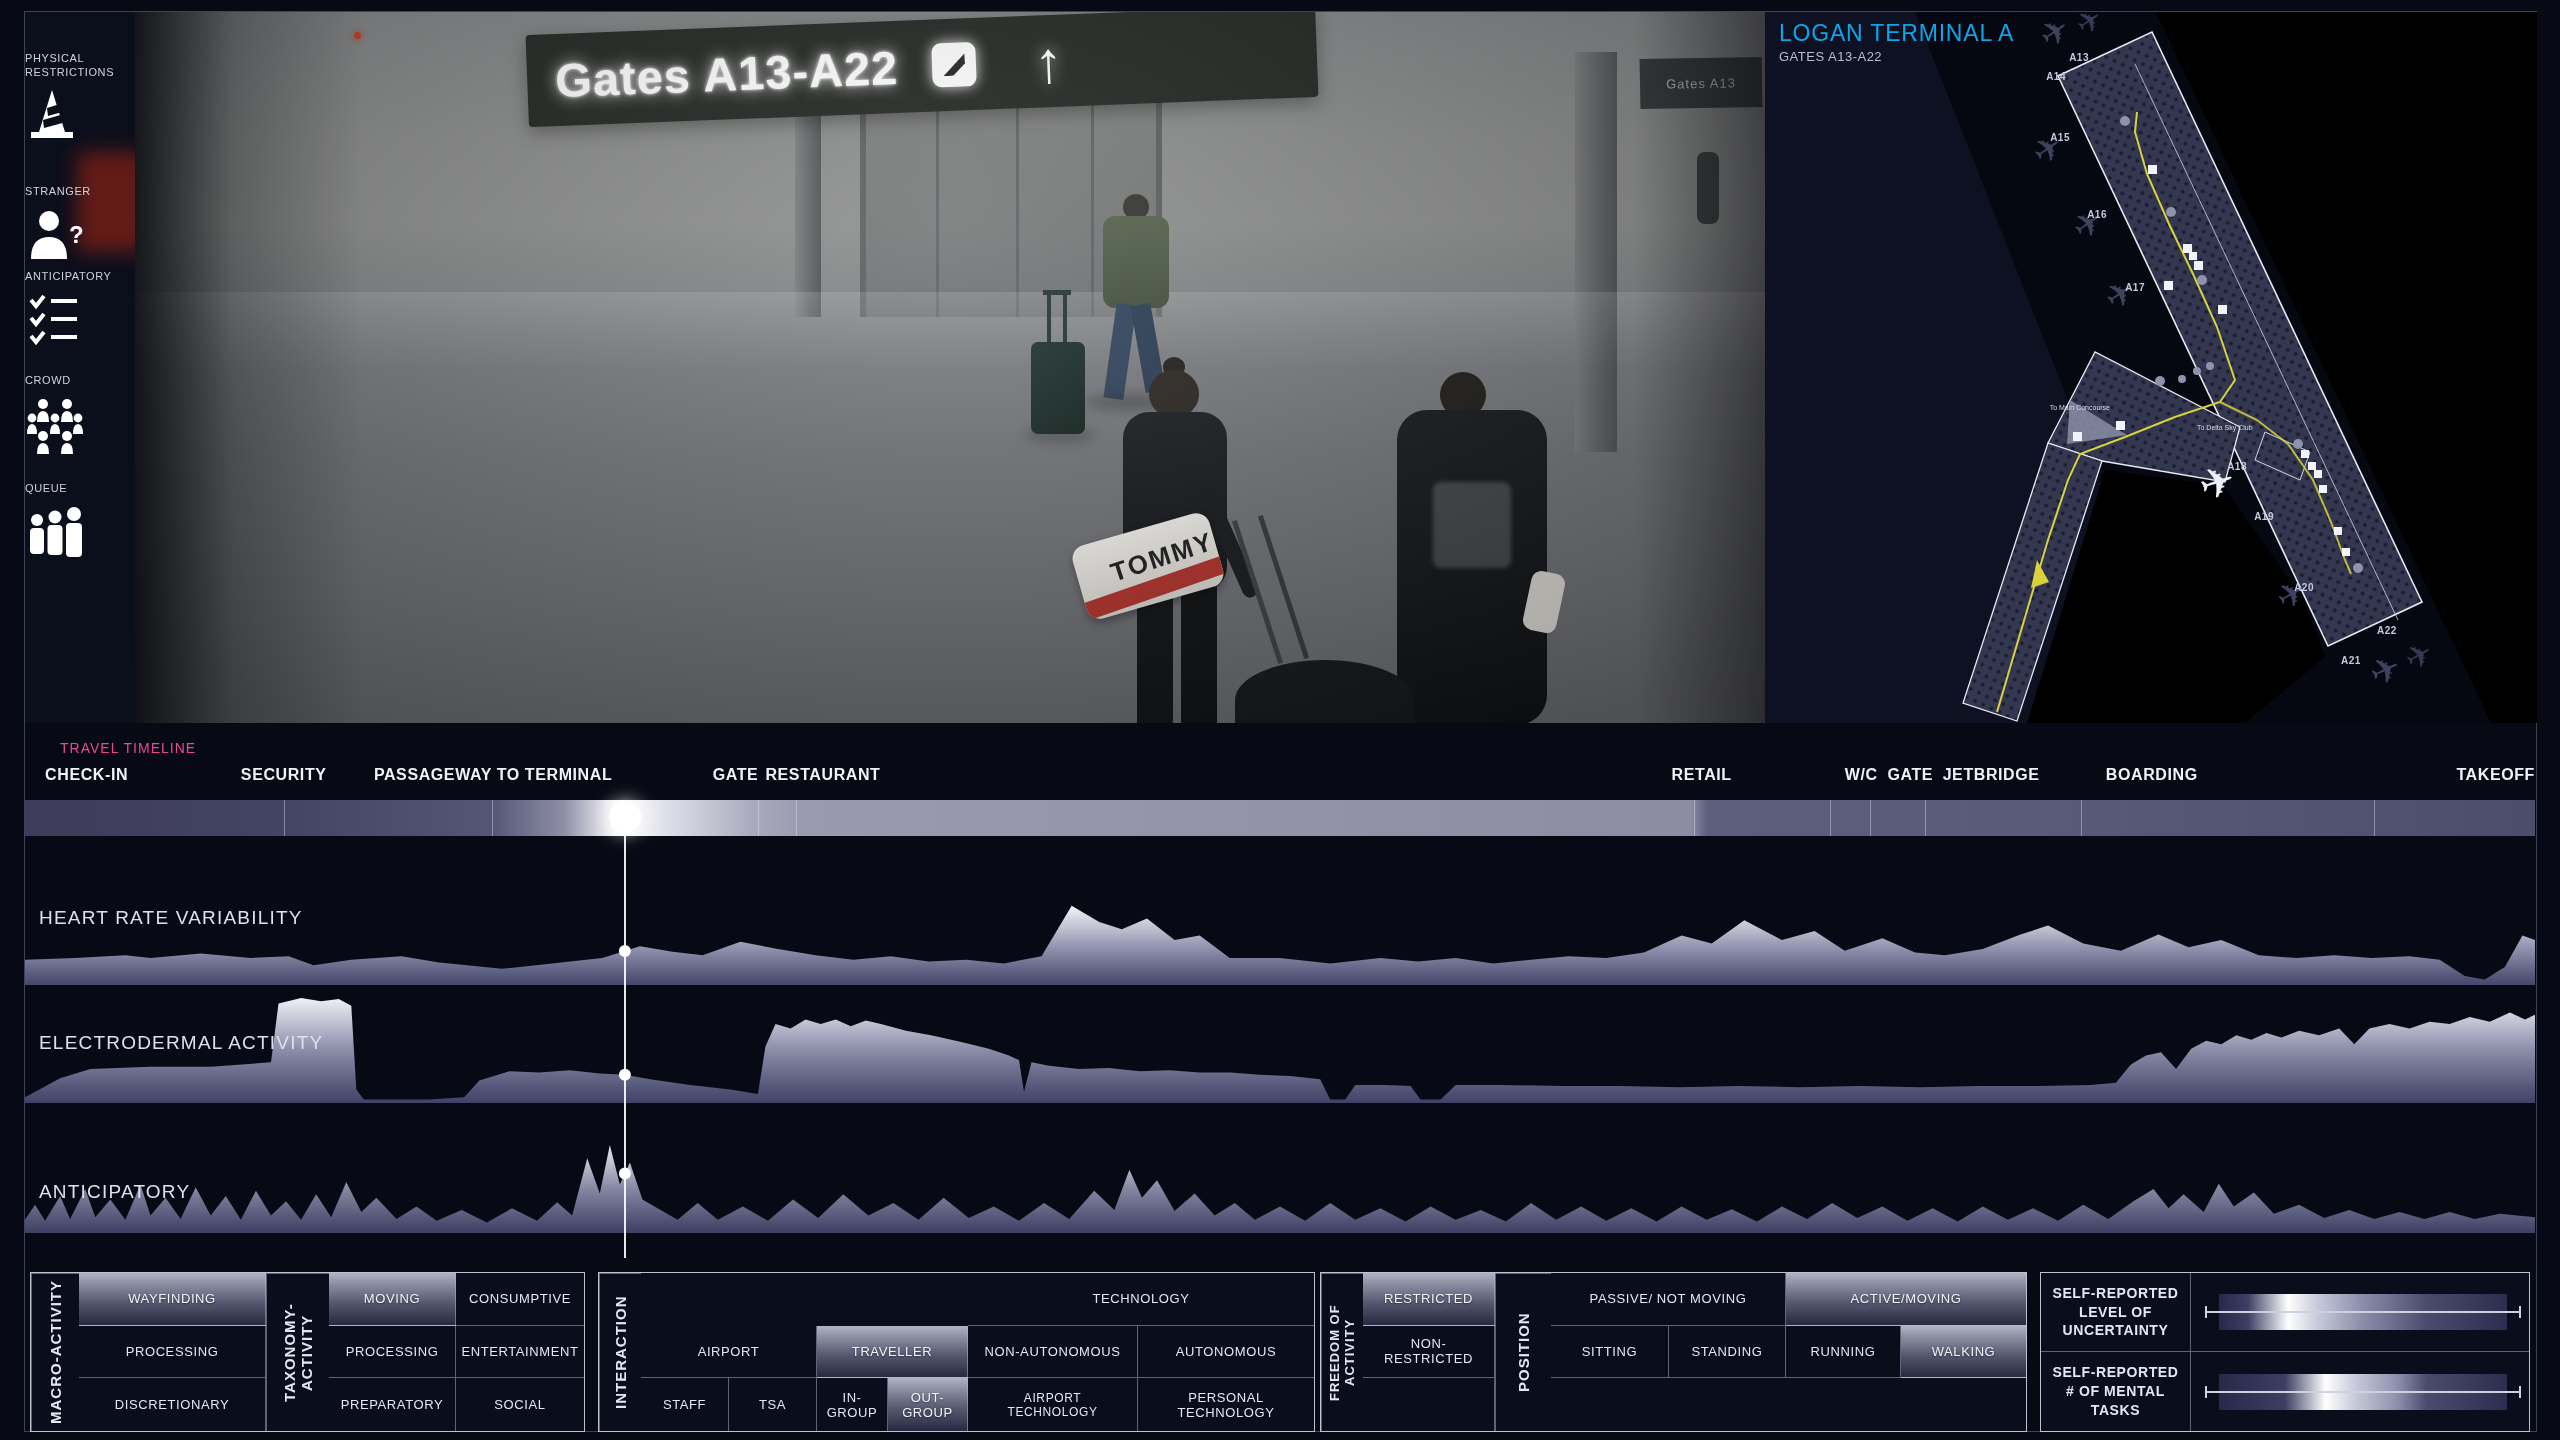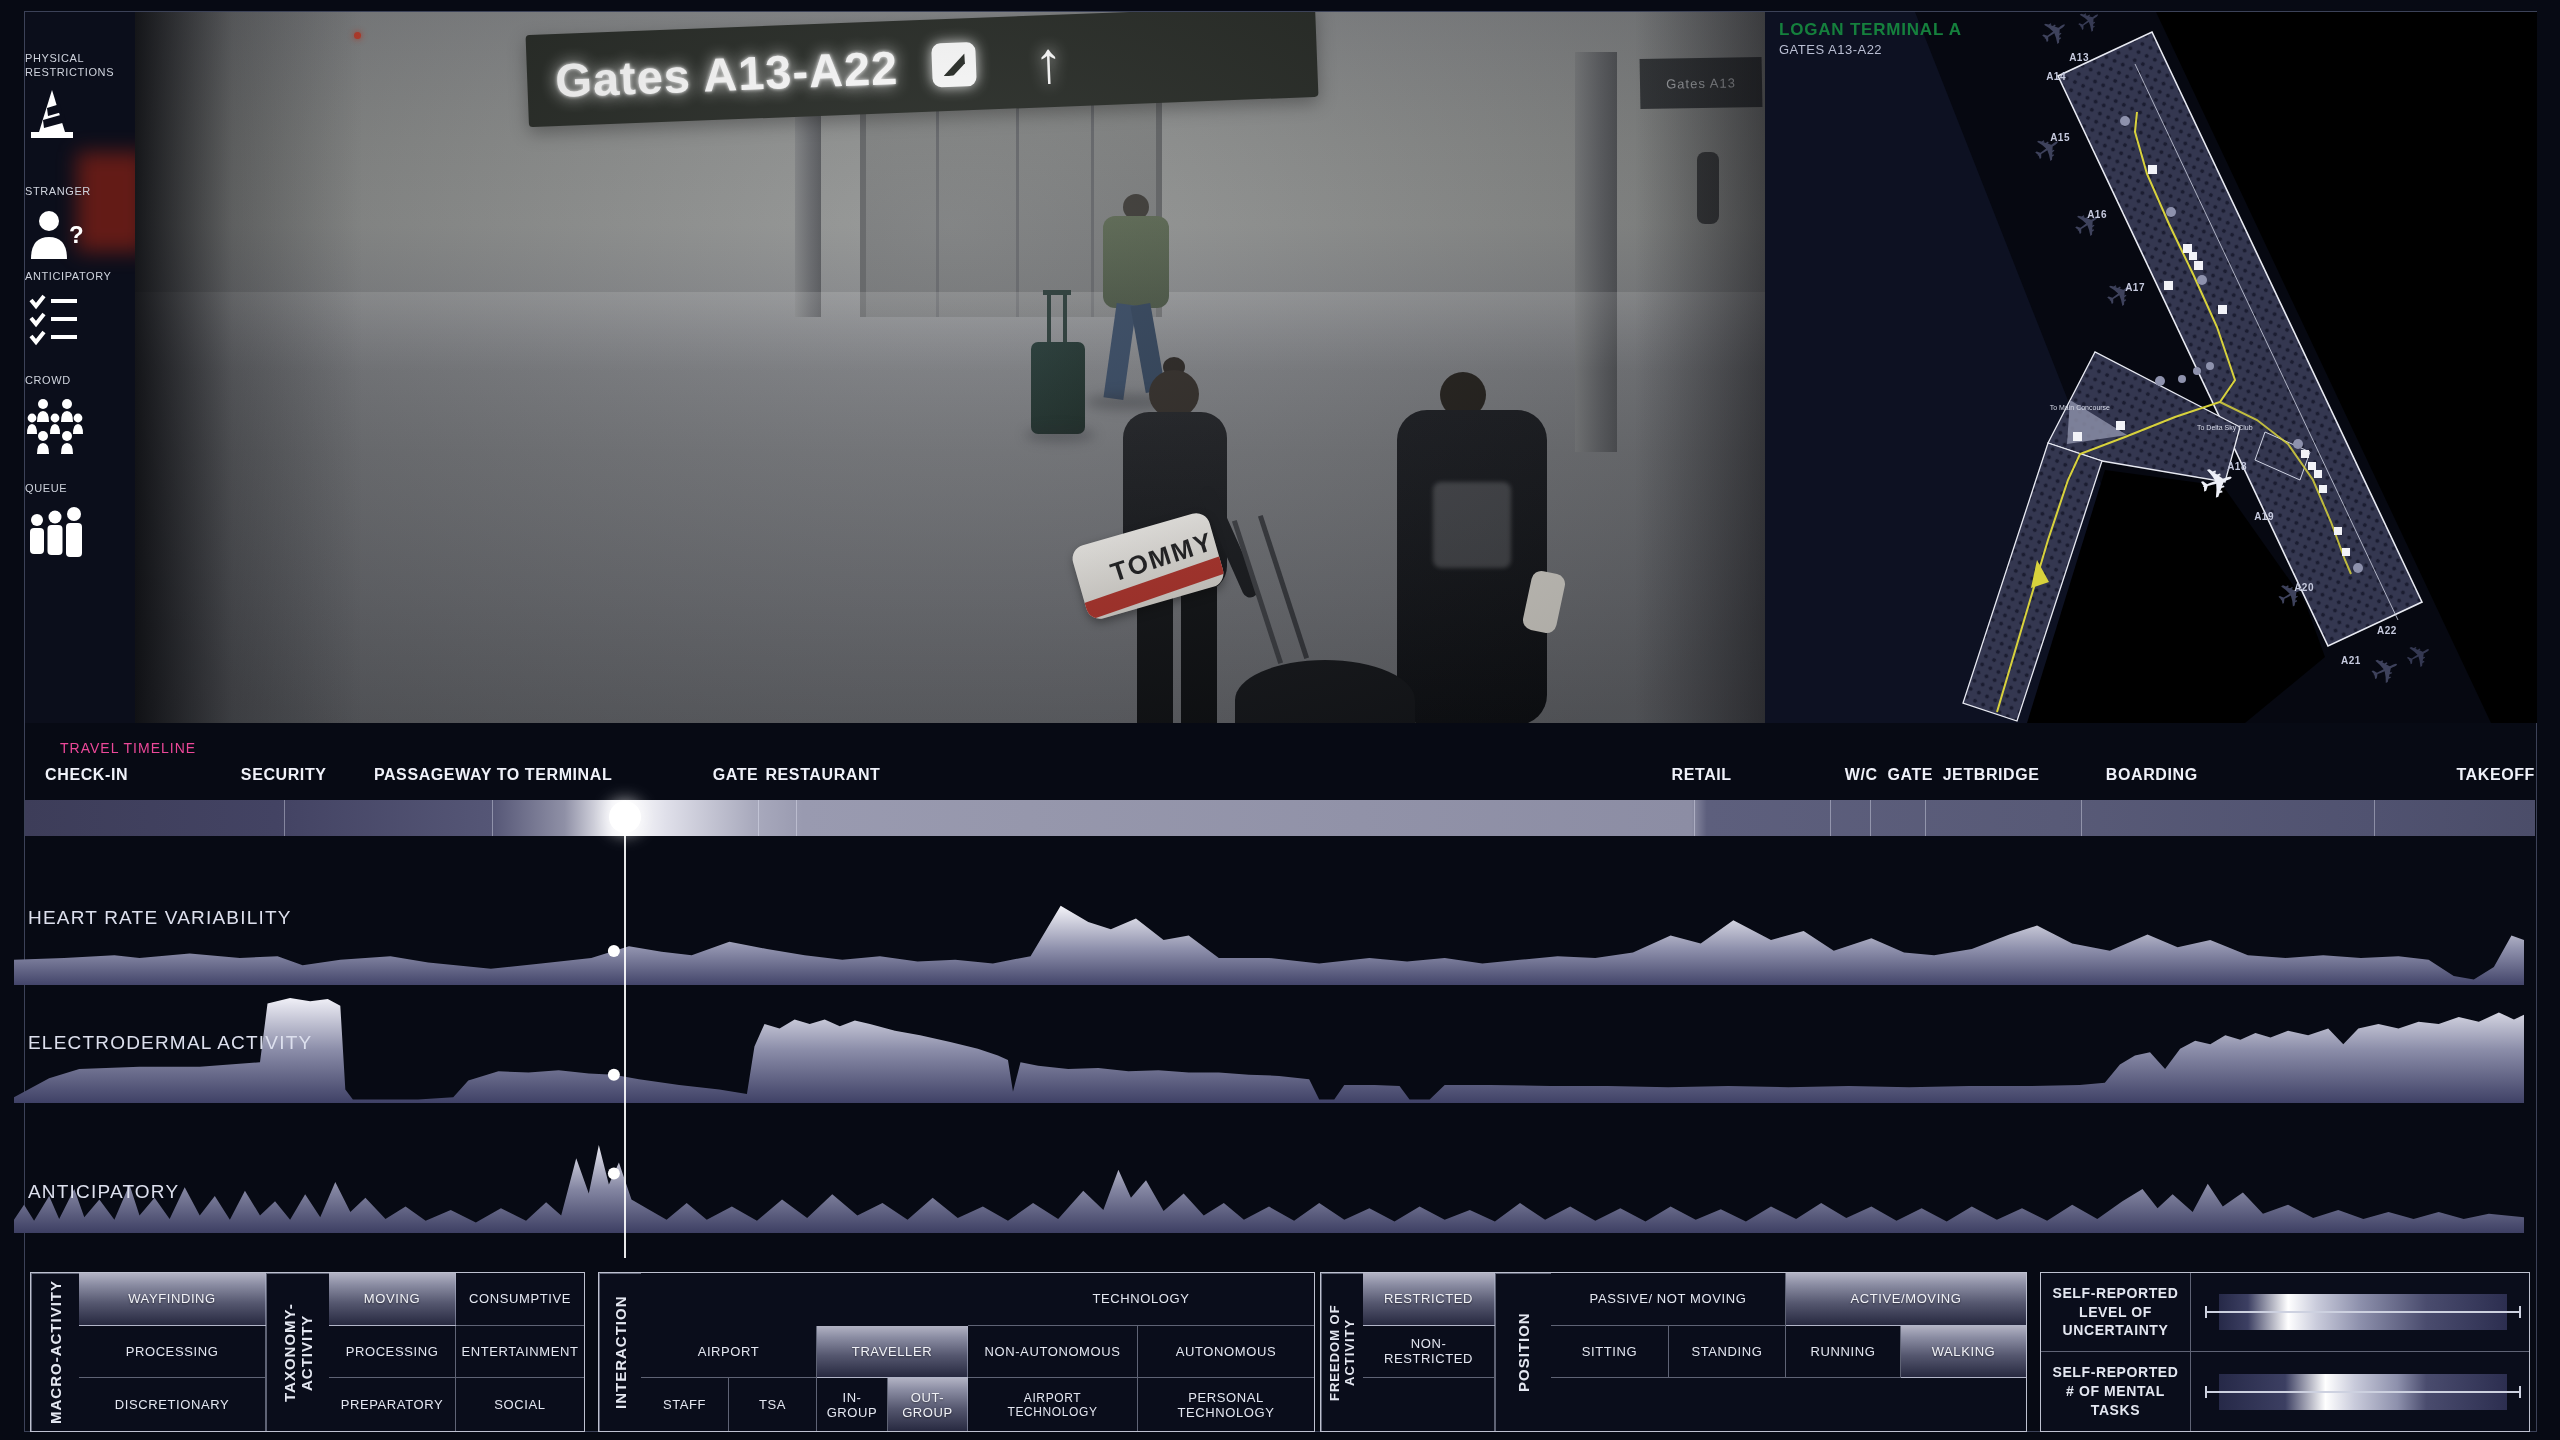--- a/index.html
+++ b/index.html
@@ -50,39 +50,39 @@
   .p-part{position:absolute;}
   .tommy-bag{position:absolute;left:942px;top:516px;width:142px;height:76px;background:linear-gradient(180deg,#f4f2ee,#d9d6d0);
        border-radius:14px;transform:rotate(-16deg);overflow:hidden;box-shadow:0 4px 10px rgba(0,0,0,.4);}
   .tommy-bag .stripe{position:absolute;left:-10px;bottom:6px;width:170px;height:18px;background:#b03028;transform:rotate(-3deg);}
   .tommy-bag .btext{position:absolute;left:34px;top:18px;font-size:26px;font-weight:bold;color:#1c1c1e;
        letter-spacing:2px;transform:rotate(-2deg);}
 
   
   #map{position:absolute;left:1765px;top:12px;width:772px;height:711px;background:#060811;overflow:hidden;}
   #map-header{position:absolute;left:14px;top:8px;z-index:5;}
-  #map-title{font-size:17px;font-weight:bold;letter-spacing:.8px;color:#15803d;}
+  #map-title{font-size:23px;font-weight:normal;letter-spacing:.8px;color:#0ea5e9;}
   #map-sub{font-size:13px;color:#b9bed2;margin-top:2px;letter-spacing:.5px;}
   #map svg{position:absolute;inset:0;}
   .gate-label{font-size:10px;font-weight:bold;fill:#c6cade;letter-spacing:.5px;}
   .map-note{font-size:7px;fill:#d8dbe8;}
 
   
   #tl-title{position:absolute;left:60px;top:740px;font-size:14px;color:#ec4899;letter-spacing:1px;}
   #stages{position:absolute;left:25px;top:766px;width:2510px;height:26px;}
   .stage{position:absolute;top:0;font-size:16px;font-weight:bold;color:#f0f2fa;letter-spacing:.6px;white-space:nowrap;}
   #bar{position:absolute;left:25px;top:800px;width:2510px;height:36px;
        background:linear-gradient(90deg,#3d3d59 0%,#434363 10%,#555676 18.6%,#8f90a6 21.5%,#f4f4f8 23.4%,#ffffff 23.9%,#e0e0ea 25.5%,#a9aabd 29%,#999ab0 31%,#9697ac 40%,#8c8da4 66.4%,#5d5f7d 67%,#585a77 81%,#505270 93.6%,#4b4d69 100%);}
   .bardiv{position:absolute;top:0;width:1px;height:36px;background:rgba(240,242,255,.38);}
   #playhead-line{position:absolute;top:836px;width:2px;height:422px;background:rgba(255,255,255,.9);z-index:6;}
   #playhead-knob{position:absolute;top:801px;width:32px;height:32px;border-radius:50%;background:#fff;
        box-shadow:0 0 18px rgba(255,255,255,.8);z-index:7;}
 
   
-  .chart{position:absolute;left:14px;width:2510px;}
+  .chart{position:absolute;left:25px;width:2510px;}
   .chart svg{position:absolute;inset:0;width:100%;height:100%;}
   .chart-label{position:absolute;left:14px;font-size:19px;color:#dde0ee;letter-spacing:1.2px;z-index:3;}
   #chart-hrv{top:895px;height:90px;}
   #chart-eda{top:990px;height:113px;}
   #chart-acc{top:1145px;height:88px;}
 
   
   .tbox{position:absolute;top:1272px;height:158px;border:1px solid rgba(222,226,240,.85);
         display:grid;background:#0a0d1b;}
   .cell{border-right:1px solid rgba(180,186,208,.5);border-bottom:1px solid rgba(180,186,208,.5);

